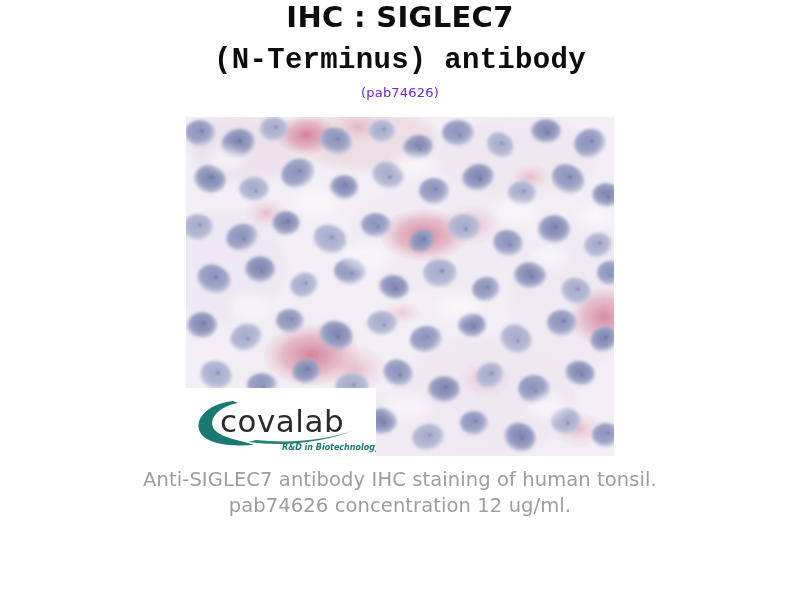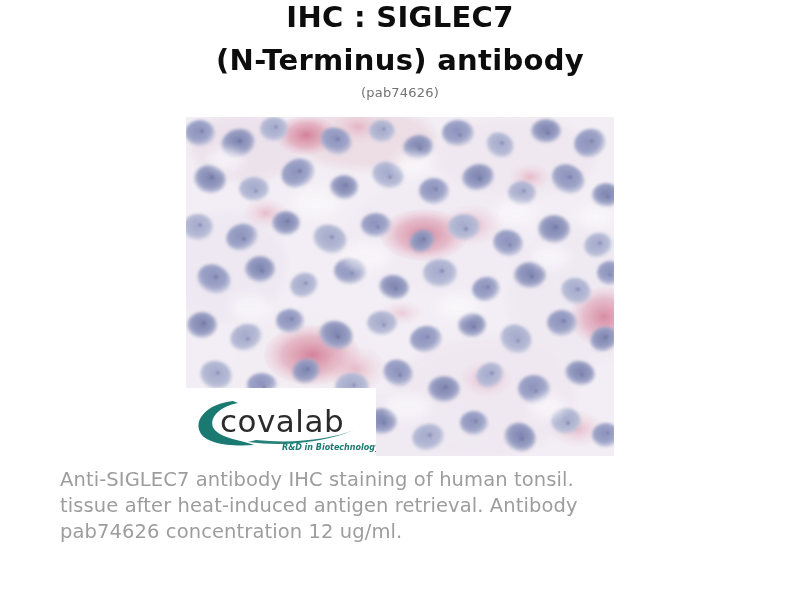--- a/index.html
+++ b/index.html
@@ -39,25 +39,26 @@
     letter-spacing: 0.3px;
     line-height: 1.0;
   }
   .title-line-1 {
     font-size: 29px;
     padding-top: 3px;
   }
   .title-line-2 {
     font-size: 29px;
     padding-top: 14px;
+    font-family: Liberation Mono, monospace;
   }
   .catalog-sub {
     font-family: "DejaVu Sans", sans-serif;
     font-size: 13px;
-    color: #737373;
+    color: #6d28d9;
     padding-top: 10px;
     letter-spacing: 0.2px;
   }
 
   
   .micrograph-wrap {
     position: absolute;
     left: 186px;
     top: 117px;
     width: 428px;
@@ -86,21 +87,21 @@
     width: 190px;
     height: 68px;
   }
 
   
   .caption {
     position: absolute;
     left: 60px;
     top: 467px;
     width: 680px;
-    text-align: left;
+    text-align: center;
     font-family: "DejaVu Sans", sans-serif;
     font-size: 19.5px;
     line-height: 26px;
     color: #9d9d9d;
     letter-spacing: 0.1px;
   }
   .caption-line { display: block; white-space: nowrap; }
 </style>
 </head>
 <body>
@@ -361,17 +362,16 @@
                C 146 51, 108 56, 70 52 Z" fill="#1a7a72" opacity="0.95"></path>
 
       <text x="34" y="44" font-family="DejaVu Sans, sans-serif" font-size="31" font-weight="400" fill="#2b2b2b" letter-spacing="0.5">covalab</text>
 
       <text x="96" y="62" font-family="DejaVu Sans, sans-serif" font-size="8" font-style="italic" font-weight="bold" fill="#1a7a72">R&amp;D in Biotechnology</text>
     </svg>
   </div>
 
   <div class="caption">
     <span class="caption-line">Anti-SIGLEC7 antibody IHC staining of human tonsil.</span>
-    <span class="caption-line">tissue after heat-induced antigen retrieval. Antibody</span>
     <span class="caption-line">pab74626 concentration 12 ug/ml.</span>
   </div>
 
 </div>
 
 </body></html>

